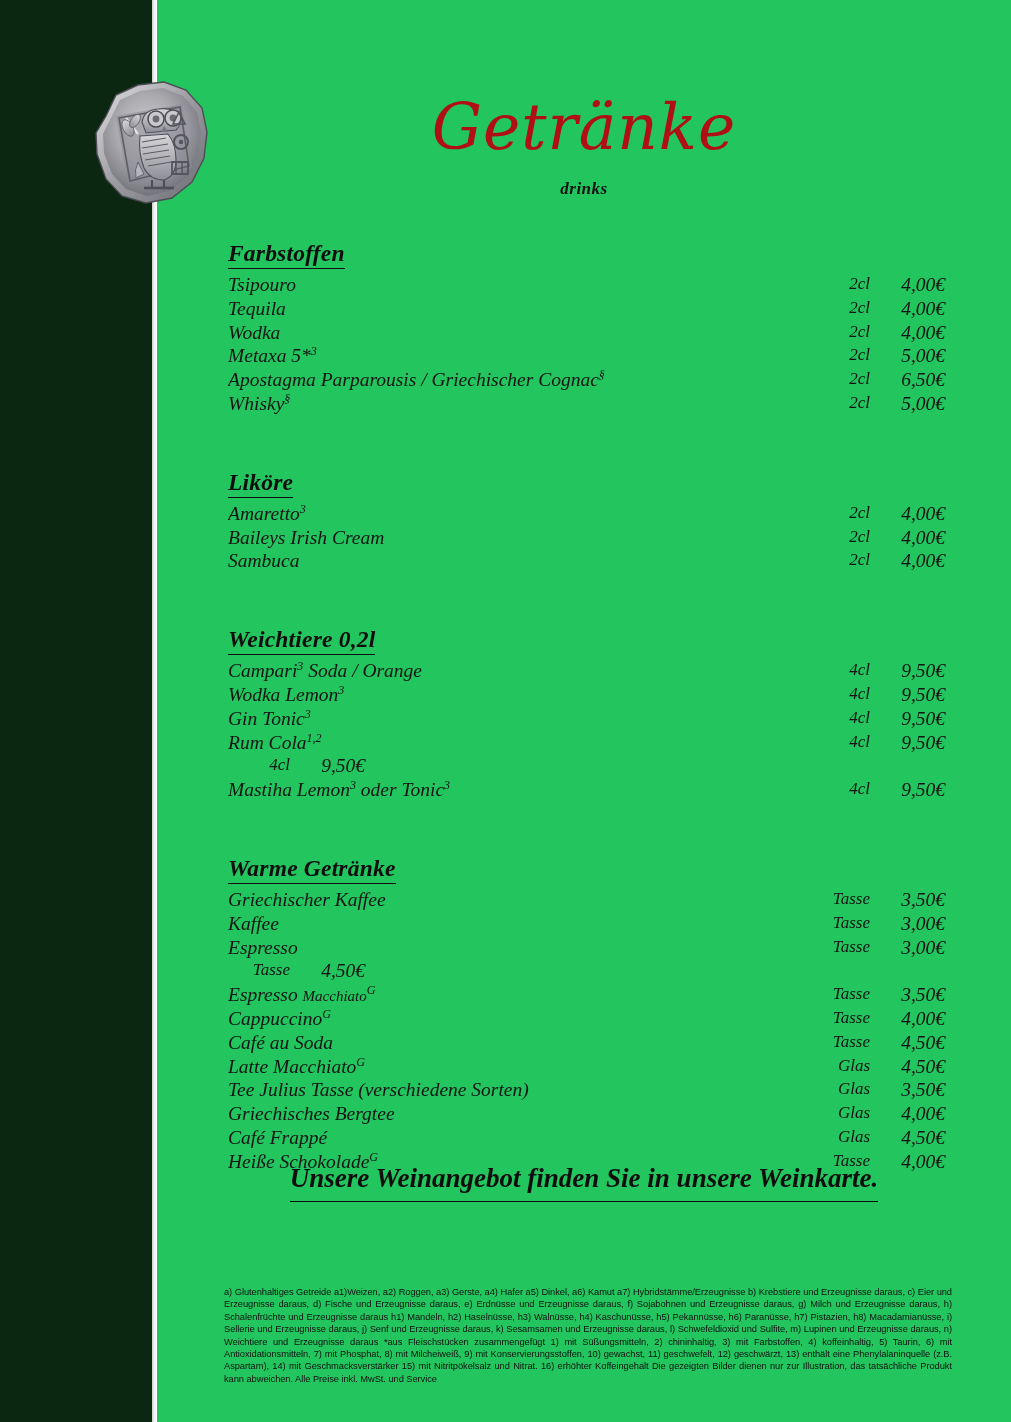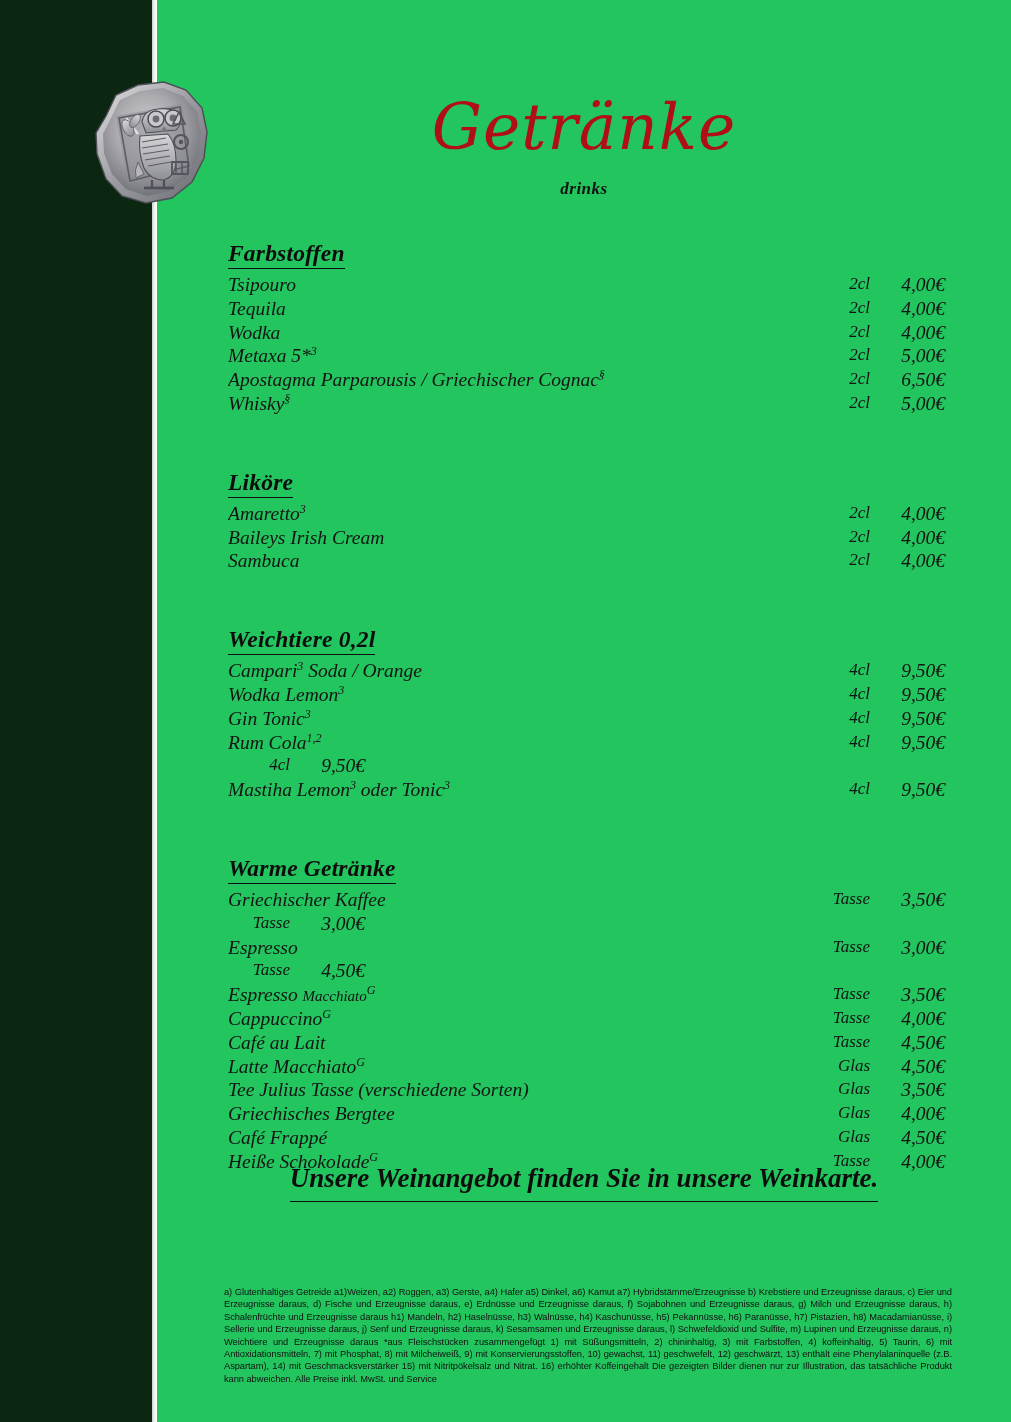--- a/index.html
+++ b/index.html
@@ -304,39 +304,40 @@
           <div class="item-name">Mastiha Lemon<sup>3</sup> oder Tonic<sup>3</sup></div>
           <div class="item-unit">4cl</div>
           <div class="item-price">9,50€</div>
         </div></div>
       <div class="section-spacer-lg"></div>
       <div class="section"><div class="section-title">Warme Getränke</div><div class="item-row">
           <div class="item-name">Griechischer Kaffee</div>
           <div class="item-unit">Tasse</div>
           <div class="item-price">3,50€</div>
         </div><div class="item-row">
+          <div class="item-name">Kaffee</div>
           <div class="item-unit">Tasse</div>
           <div class="item-price">3,00€</div>
         </div><div class="item-row">
           <div class="item-name">Espresso</div>
           <div class="item-unit">Tasse</div>
           <div class="item-price">3,00€</div>
         </div><div class="item-row">
           <div class="item-unit">Tasse</div>
           <div class="item-price">4,50€</div>
         </div><div class="item-row">
           <div class="item-name">Espresso <span class="small">Macchiato</span><sup>G</sup></div>
           <div class="item-unit">Tasse</div>
           <div class="item-price">3,50€</div>
         </div><div class="item-row">
           <div class="item-name">Cappuccino<sup>G</sup></div>
           <div class="item-unit">Tasse</div>
           <div class="item-price">4,00€</div>
         </div><div class="item-row">
-          <div class="item-name">Café au Lait</div>
+          <div class="item-name">Café au Soda</div>
           <div class="item-unit">Tasse</div>
           <div class="item-price">4,50€</div>
         </div><div class="item-row">
           <div class="item-name">Latte Macchiato<sup>G</sup></div>
           <div class="item-unit">Glas</div>
           <div class="item-price">4,50€</div>
         </div><div class="item-row">
           <div class="item-name">Tee Julius Tasse (verschiedene Sorten)</div>
           <div class="item-unit">Glas</div>
           <div class="item-price">3,50€</div>

